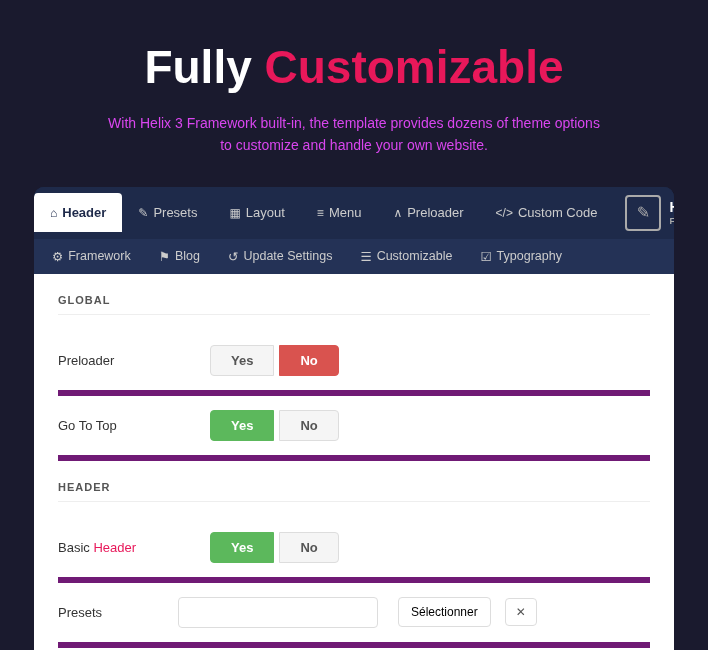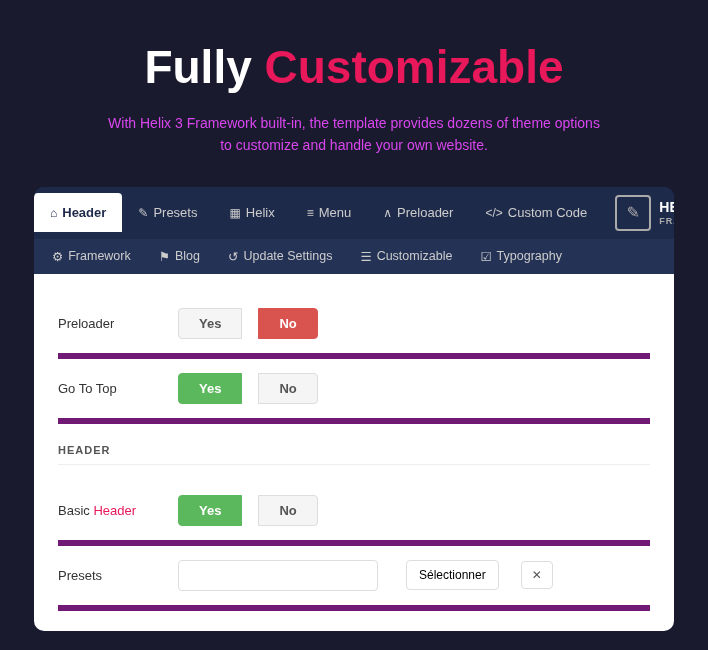--- a/index.html
+++ b/index.html
@@ -168,21 +168,22 @@
       min-width: 120px;
     }
 
     .setting-label .highlight-word {
       color: #e8185a;
     }
 
     .toggle-group {
       display: flex;
       align-items: center;
-      gap: 16px;
+      gap: 5px;
+      margin-left: 32px;
     }
 
     .toggle-btn {
       padding: 7px 20px;
       font-size: 13px;
       font-weight: bold;
       cursor: pointer;
       border: 1px solid #ddd;
       background: #f5f5f5;
       color: #555;
@@ -262,21 +263,21 @@
         <span>Header</span>
       </button>
 
       <button class="nav-tab">
         <span class="tab-icon">✎</span>
         <span>Presets</span>
       </button>
 
       <button class="nav-tab">
         <span class="tab-icon">▦</span>
-        <span>Helix</span>
+        <span>Layout</span>
       </button>
 
       <button class="nav-tab">
         <span class="tab-icon">≡</span>
         <span>Menu</span>
       </button>
 
       <button class="nav-tab">
         <span class="tab-icon">∧</span>
         <span>Preloader</span>
@@ -316,20 +317,21 @@
       <button class="nav-tab-2">
         <span class="tab-icon">☑</span>
         <span>Typography</span>
       </button>
     </div>
 
   </div>
 
   <div class="content-area">
 
+    <div class="section-label">GLOBAL</div>
 
     <div class="setting-row">
       <span class="setting-label">Preloader</span>
       <div class="toggle-group">
         <button class="toggle-btn">Yes</button>
         <button class="toggle-btn active-no">No</button>
       </div>
     </div>
 
     <div class="setting-row">
@@ -348,21 +350,21 @@
           <span>Basic </span><span class="highlight-word">Header</span>
         </span>
         <div class="toggle-group">
           <button class="toggle-btn active-yes">Yes</button>
           <button class="toggle-btn">No</button>
         </div>
       </div>
 
       <div class="setting-row">
         <span class="setting-label">Presets</span>
-        <div style="display:flex; align-items:center; gap:20px;">
+        <div style="display:flex; align-items:center; gap:12px;">
           <input type="text" class="input-field" value="" placeholder="" style="">
           <button class="select-btn">Sélectionner</button>
           <button class="x-btn">✕</button>
         </div>
       </div>
 
     </div>
 
   </div>
 

